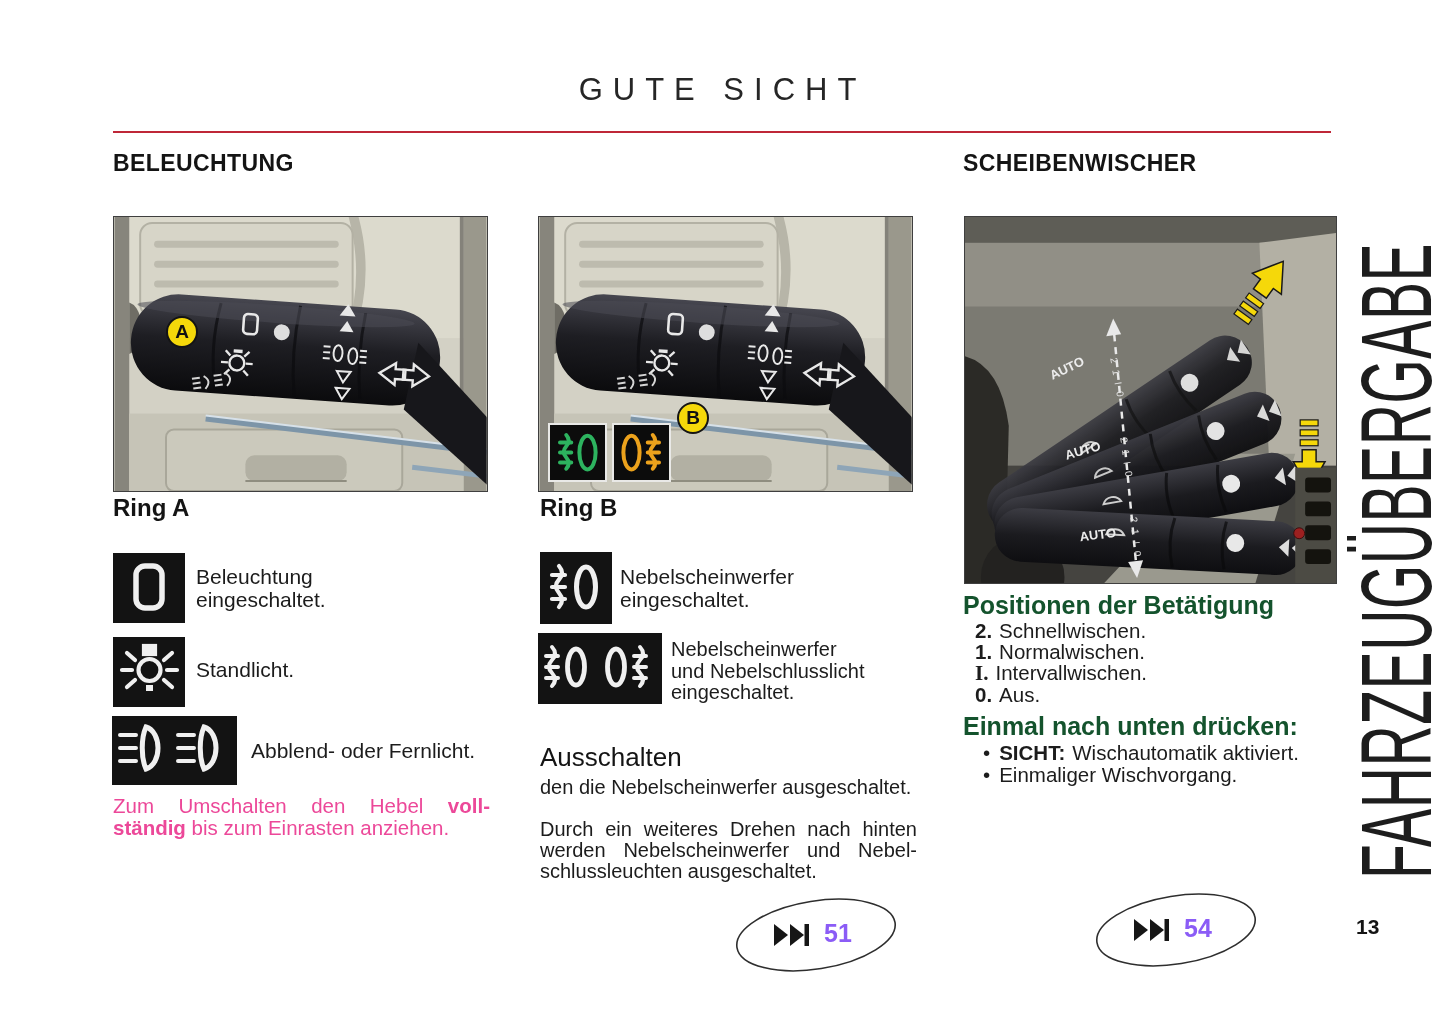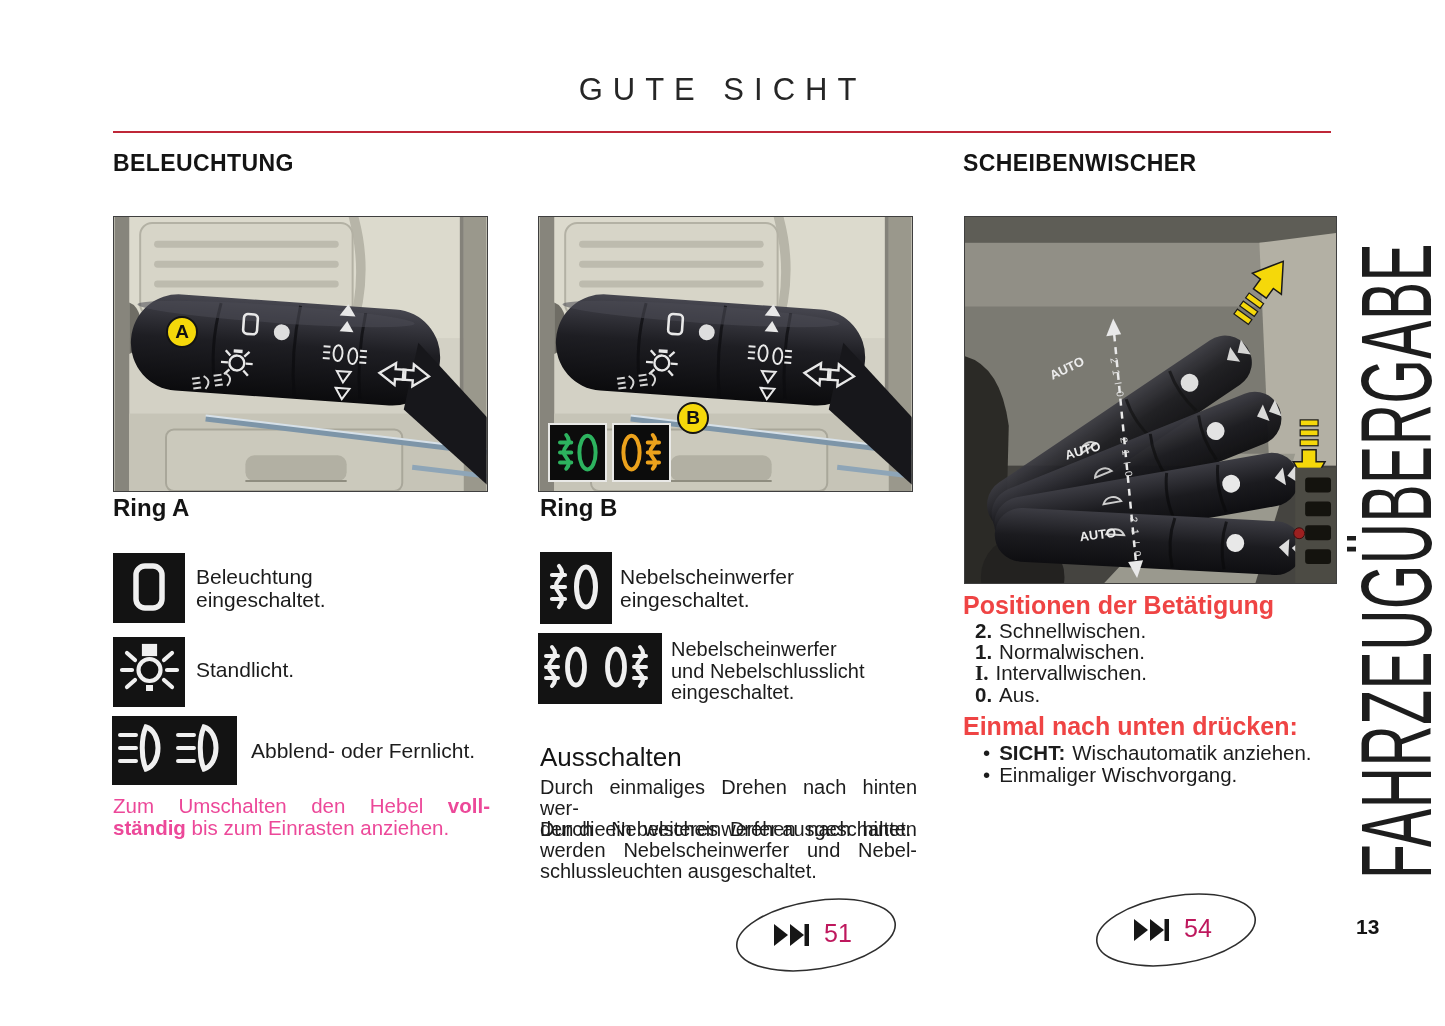--- a/index.html
+++ b/index.html
@@ -26,35 +26,35 @@
 
   .caption{top:494px;font-size:24px;font-weight:700;color:#141414;}
 
   .icoBox{background:#131313;display:flex;align-items:center;justify-content:center;}
   .itext{font-size:21px;line-height:23px;color:#1c1c1c;}
 
   .pline{font-size:20.5px;line-height:22px;width:377px;color:#ec4899;}
   .pjust{text-align:justify;text-align-last:justify;}
 
   .h2{font-size:26px;font-weight:400;color:#141414;}
-  .h3{font-size:25px;font-weight:700;color:#ef4444;}
+  .h3{font-size:25px;font-weight:700;color:#14532d;}
 
   .para{width:377px;font-size:20px;line-height:21px;color:#1c1c1c;}
   .para .pjust{width:377px;font-size:20px;line-height:21px;}
 
   .wrow{font-size:20.5px;line-height:21px;}
   .wrow b{margin-right:7px;}
   .wrow:nth-child(3) b{font-family:"Liberation Serif",serif;font-size:21px;}
   .brow{font-size:20.5px;line-height:22px;}
   .brow .bdot{margin-right:9px;}
   .brow b{margin-right:7px;}
   .brow b:empty{margin-right:0;}
 
   .oval{width:168px;height:78px;}
-  .oval .num{position:absolute;left:92px;top:23px;font-size:25px;font-weight:400;color:#be185d;}
+  .oval .num{position:absolute;left:92px;top:23px;font-size:25px;font-weight:700;color:#8b5cf6;}
 
   .sideLabel{left:1396px;top:561px;white-space:nowrap;font-size:100px;font-weight:400;
              letter-spacing:1px;color:#1d1d1d;
              transform:translate(-50%,-50%) rotate(-90deg) scaleX(0.57);}
   .pageNum{left:1356px;top:915px;font-size:21px;font-weight:700;color:#141414;}
 </style>
 </head>
 <body>
 
 <svg width="0" height="0" style="position:absolute" aria-hidden="true">
@@ -321,40 +321,39 @@
   </div>
   <div class="abs itext" style="left:671px;top:639px;line-height:21.5px;font-size:20px">
     <div>Nebelscheinwerfer</div>
     <div>und Nebelschlusslicht</div>
     <div>eingeschaltet.</div>
   </div>
 
   <div class="abs h2" style="left:540px;top:742px">Ausschalten</div>
 
   <div class="abs para" style="left:540px;top:777px">
-    <div class="pjust">Durch einmaliges Drehen nach hinten wer-</div>
     <div>den die Nebelscheinwerfer ausgeschaltet.</div>
   </div>
   <div class="abs para" style="left:540px;top:819px">
     <div class="pjust">Durch ein weiteres Drehen nach hinten</div>
     <div class="pjust">werden Nebelscheinwerfer und Nebel-</div>
     <div>schlussleuchten ausgeschaltet.</div>
   </div>
 
   <div class="abs h3" style="left:963px;top:591px">Positionen der Betätigung</div>
   <div class="abs" style="left:975px;top:620px">
     <div class="wrow"><b>2.</b><span>Schnellwischen.</span></div>
     <div class="wrow"><b>1.</b><span>Normalwischen.</span></div>
     <div class="wrow"><b>I.</b><span>Intervallwischen.</span></div>
     <div class="wrow"><b>0.</b><span>Aus.</span></div>
   </div>
 
   <div class="abs h3" style="left:963px;top:712px">Einmal nach unten drücken:</div>
   <div class="abs" style="left:983px;top:742px">
-    <div class="brow"><span class="bdot">•</span><b>SICHT:</b><span>Wischautomatik anziehen.</span></div>
+    <div class="brow"><span class="bdot">•</span><b>SICHT:</b><span>Wischautomatik aktiviert.</span></div>
     <div class="brow"><span class="bdot">•</span><b></b><span>Einmaliger Wischvorgang.</span></div>
   </div>
 
   <div class="abs oval" style="left:732px;top:896px">
     <svg width="168" height="78" viewBox="0 0 168 78">
       <ellipse cx="84" cy="39" rx="80" ry="34" transform="rotate(-9 84 39)" fill="none" stroke="#2e2e2e" stroke-width="1.6"></ellipse>
       <g fill="#161616" transform="translate(42,39)">
         <polygon points="0,-11 14,0 0,11"></polygon>
           <polygon points="16,-11 30,0 16,11"></polygon>
           <rect x="30.5" y="-11" width="4.5" height="22"></rect>

